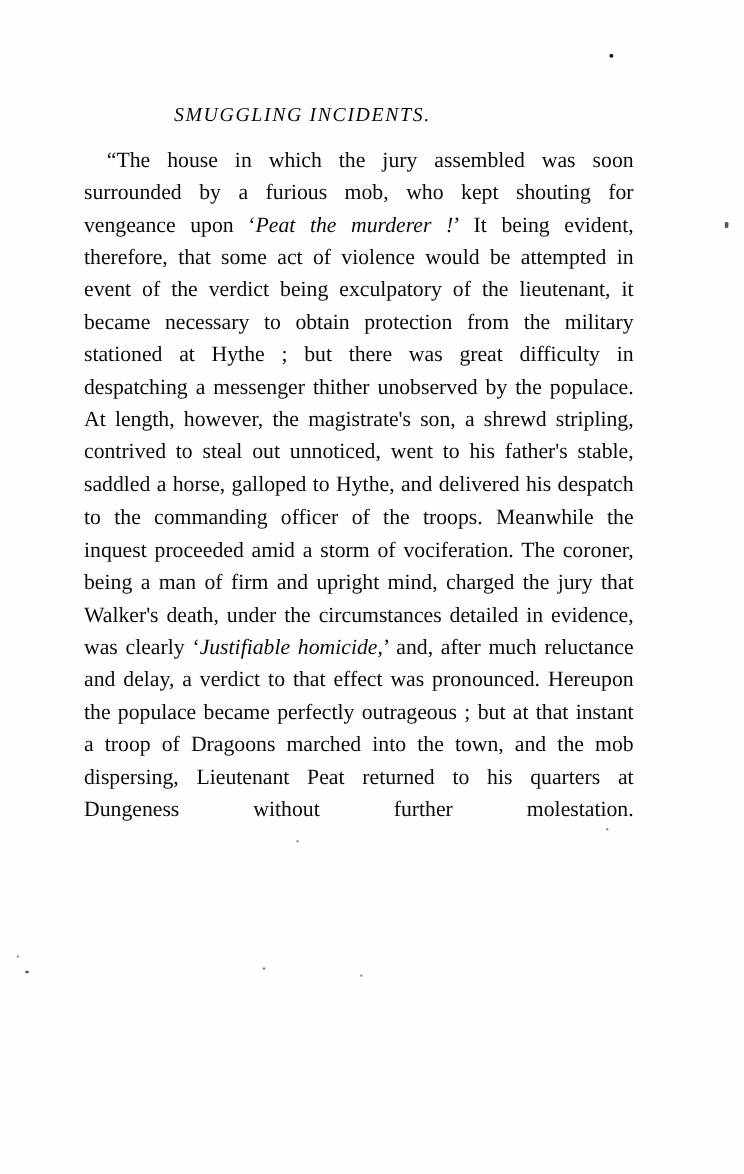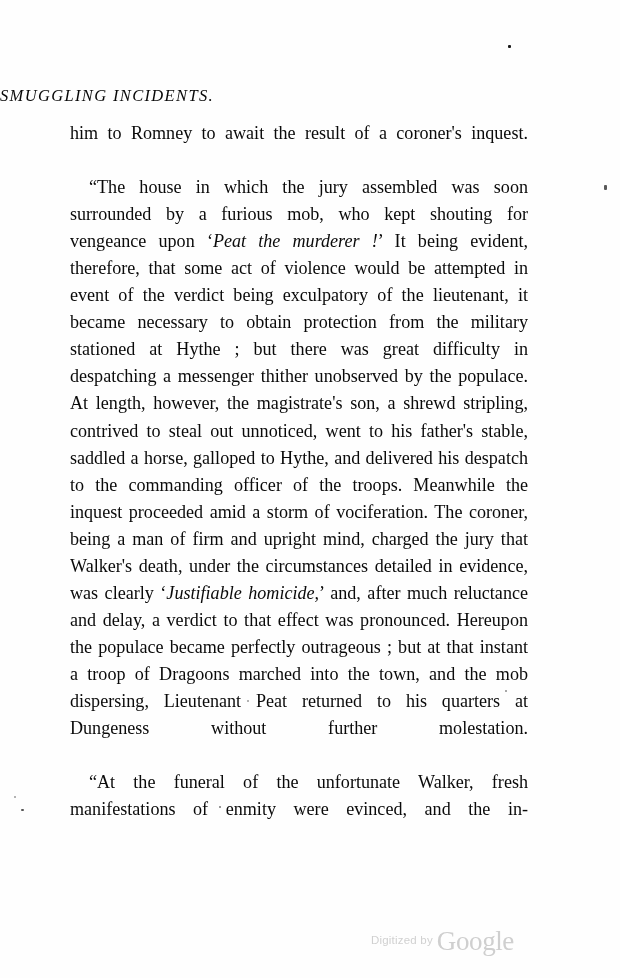--- a/index.html
+++ b/index.html
@@ -22,20 +22,21 @@
     inset: 0;
     background: #fefefe;
   }
 
   
   .running-head {
     position: absolute;
     top: 86px;
     left: 0;
     width: 504px;
+    text-align: center;
     font-style: italic;
     font-size: 16.5px;
     letter-spacing: 1.35px;
     font-weight: 500;
     color: #080808;
     white-space: nowrap;
   }
 
   
   .text-block {
@@ -131,29 +132,24 @@
 </style>
 </head>
 <body>
 
 <div class="page">
 
   <div class="running-head">SMUGGLING INCIDENTS.</div>
 
   <div class="text-block">
 
-    <p class="para" id="p1"><span>him to Romney to await the result of a coroner's inquest.</span></p>
     <p class="para" id="p2"><span class="indent"></span><span>“The house in which the jury assembled was soon surrounded by a furious mob, who kept shouting for vengeance upon ‘</span><i>Peat the murderer !</i><span>’  It being evident, therefore, that some act of violence would be attempted in event of the verdict being exculpatory of the lieutenant, it became necessary to obtain protection from the military stationed at Hythe ; but there was great difficulty in despatching a messenger thither unobserved by the populace.   At length, however, the magistrate's son, a shrewd stripling, contrived to steal out unnoticed, went to his father's stable, saddled a horse, galloped to Hythe, and delivered his despatch to the commanding officer of the troops.   Meanwhile the inquest proceeded amid a storm of vociferation. The coroner, being a man of firm and upright mind, charged the jury that Walker's death, under the circumstances detailed in evidence, was clearly ‘</span><i>Justifiable homicide,</i><span>’ and, after much reluctance and delay, a verdict to that effect was pronounced.   Hereupon the populace became perfectly outrageous ; but at that instant a troop of Dragoons marched into the town, and the mob dispersing, Lieutenant Peat returned to his quarters at Dungeness without further molestation.</span></p>
-    <p class="para justify-all" id="p3"><span class="indent"></span><span>“At the funeral of the unfortunate Walker, fresh manifestations of enmity were evinced, and the in-</span></p>
 
   </div>
 
-  <div class="watermark">
-    <span class="wm-digitized">Digitized by</span><span class="wm-google">Google</span>
-  </div>
 
   <div class="speck s1"></div>
   <div class="speck s2"></div>
   <div class="speck s3"></div>
   <div class="speck s4"></div>
   <div class="speck s5"></div>
   <div class="speck s6"></div>
   <div class="speck s7"></div>
   <div class="speck s8"></div>
 

